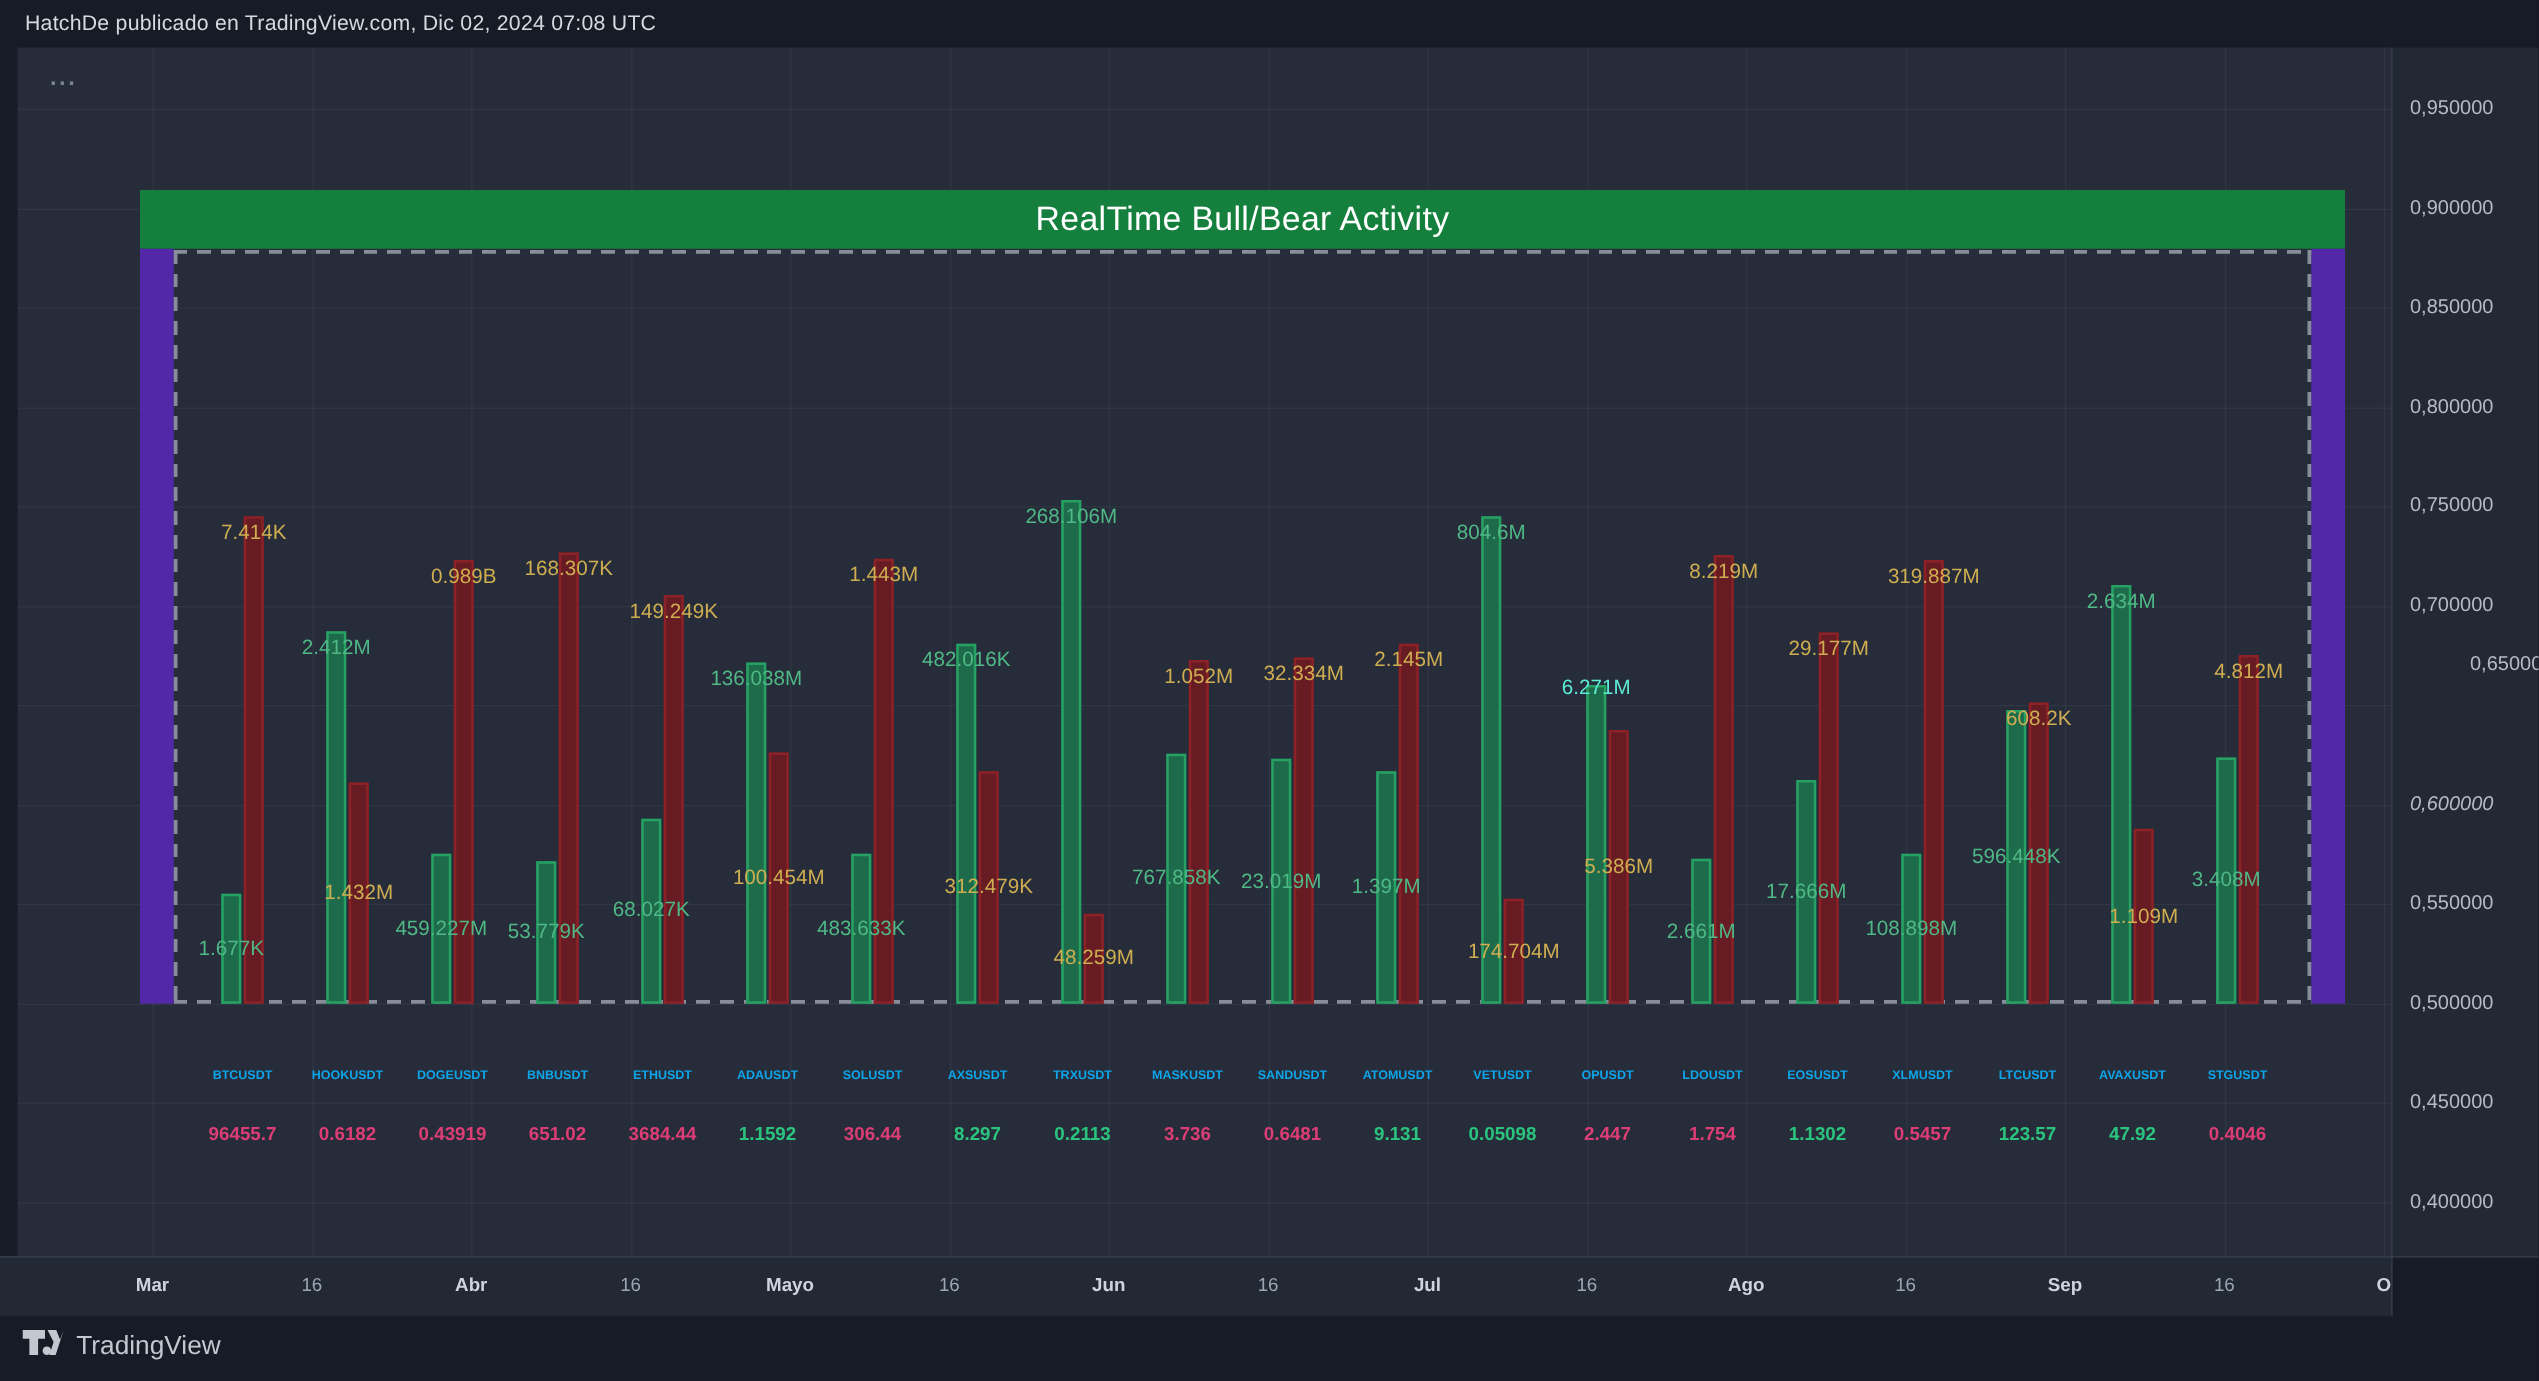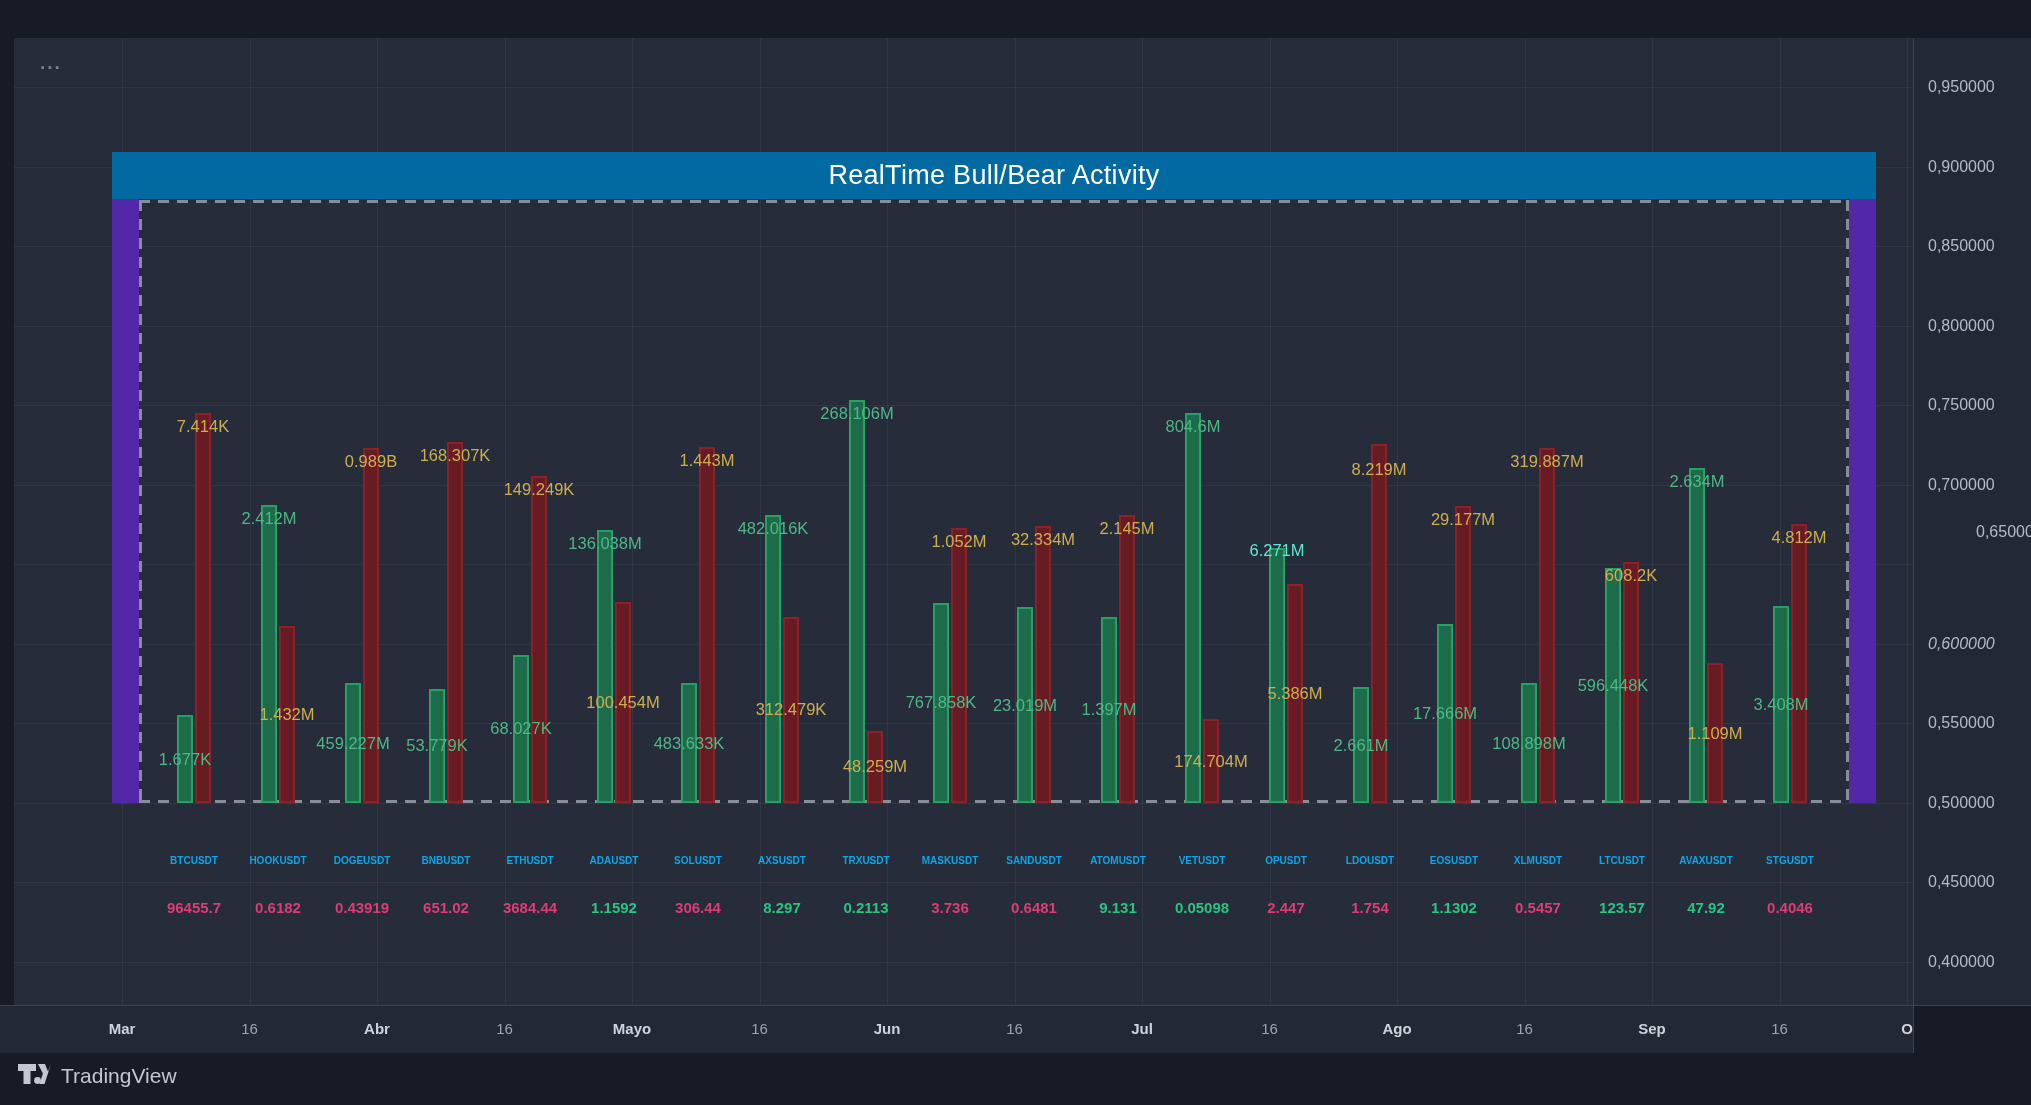--- a/index.html
+++ b/index.html
@@ -34,20 +34,21 @@
          transform:translateX(-50%);white-space:nowrap;}
   .xtick.major{color:#ced3dc;font-weight:bold;}
   #tv-logo{left:18px;top:1063px;display:flex;align-items:center;gap:10px;}
   #tv-logo-text{color:#c3c7d0;font-size:21px;font-weight:500;}
 </style>
 </head>
 <body>
 
 <div id="stage">
 
+  <div class="abs" id="publish-header">HatchDe publicado en TradingView.com, Dic 02, 2024 07:08 UTC</div>
 
   <div class="abs" id="plot-pane">
     <div id="gridlines">
         <div class="gridh" style="top: 49px;"></div>
         <div class="gridh" style="top: 128.5px;"></div>
         <div class="gridh" style="top: 208px;"></div>
         <div class="gridh" style="top: 287.5px;"></div>
         <div class="gridh" style="top: 367px;"></div>
         <div class="gridh" style="top: 446.5px;"></div>
         <div class="gridh" style="top: 526px;"></div>
@@ -66,21 +67,21 @@
         <div class="gridv" style="left: 1000.5px;"></div>
         <div class="gridv" style="left: 1128px;"></div>
         <div class="gridv" style="left: 1255.5px;"></div>
         <div class="gridv" style="left: 1383px;"></div>
         <div class="gridv" style="left: 1510.5px;"></div>
         <div class="gridv" style="left: 1638px;"></div>
         <div class="gridv" style="left: 1765.5px;"></div>
         <div class="gridv" style="left: 1893px;"></div>
       </div>
 
-    <div class="abs" id="banner" style="background: #0369a1;">
+    <div class="abs" id="banner" style="background: #15803d;">
       <span id="banner-title">RealTime Bull/Bear Activity</span>
     </div>
     <div class="abs purple-col" id="purple-col-left" style="left: 98px; background: rgb(82, 40, 168);"></div>
     <div class="abs purple-col" id="purple-col-right" style="left: 1835px; background: rgb(82, 40, 168);"></div>
 
     <div class="abs dash-h" style="left:125px;top:162px;width:1710px;"></div>
     <div class="abs dash-h" style="left:125px;top:762px;width:1710px;"></div>
     <div class="abs dash-v" style="left:125px;top:162px;height:603px;"></div>
     <div class="abs dash-v" style="left:1832px;top:162px;height:603px;"></div>
 
@@ -137,21 +138,21 @@
         <div class="bar bear" style="left: 1189px; top: 681.002px; height: 83.998px; background: rgb(102, 28, 34); border-color: rgb(140, 33, 39); z-index: 4;"></div>
         <div class="bar-label" style="left: 1179px; top: 377.927px; color: rgb(79, 184, 134);">804.6M</div>
         <div class="bar-label" style="left: 1197px; top: 712.501px; color: rgb(207, 174, 82);">174.704M</div>
         <div class="bar bull" style="left: 1255px; top: 510.077px; height: 254.923px; background: rgb(29, 107, 74); border-color: rgb(39, 161, 99); z-index: 4;"></div>
         <div class="bar bear" style="left: 1273px; top: 546.011px; height: 218.989px; background: rgb(102, 28, 34); border-color: rgb(140, 33, 39); z-index: 4;"></div>
         <div class="bar-label" style="left: 1263px; top: 502px; color: #5eead4;">6.271M</div>
         <div class="bar-label" style="left: 1281px; top: 645.005px; color: rgb(207, 174, 82);">5.386M</div>
         <div class="bar bull" style="left: 1339px; top: 649.043px; height: 115.957px; background: rgb(29, 107, 74); border-color: rgb(39, 161, 99); z-index: 4;"></div>
         <div class="bar bear" style="left: 1357px; top: 405.932px; height: 359.068px; background: rgb(102, 28, 34); border-color: rgb(140, 33, 39); z-index: 4;"></div>
         <div class="bar-label" style="left: 1347px; top: 696.521px; color: rgb(79, 184, 134);">2.661M</div>
-        <div class="bar-label" style="left: 1365px; top: 408.932px; color: rgb(207, 174, 82); margin-top: 12px;">8.219M</div>
+        <div class="bar-label" style="left: 1365px; top: 408.932px; color: rgb(207, 174, 82);">8.219M</div>
         <div class="bar bull" style="left: 1423px; top: 585.92px; height: 179.08px; background: rgb(29, 107, 74); border-color: rgb(39, 161, 99); z-index: 4;"></div>
         <div class="bar bear" style="left: 1441px; top: 467.942px; height: 297.058px; background: rgb(102, 28, 34); border-color: rgb(140, 33, 39); z-index: 4;"></div>
         <div class="bar-label" style="left: 1431px; top: 664.96px; color: rgb(79, 184, 134);">17.666M</div>
         <div class="bar-label" style="left: 1449px; top: 470.942px; color: rgb(207, 174, 82);">29.177M</div>
         <div class="bar bull" style="left: 1507px; top: 645.068px; height: 119.932px; background: rgb(29, 107, 74); border-color: rgb(39, 161, 99); z-index: 4;"></div>
         <div class="bar bear" style="left: 1525px; top: 409.907px; height: 355.093px; background: rgb(102, 28, 34); border-color: rgb(140, 33, 39); z-index: 4;"></div>
         <div class="bar-label" style="left: 1515px; top: 694.534px; color: rgb(79, 184, 134);">108.898M</div>
         <div class="bar-label" style="left: 1533px; top: 412.907px; color: rgb(207, 174, 82);">319.887M</div>
         <div class="bar bull" style="left: 1591px; top: 529.952px; height: 235.048px; background: rgb(29, 107, 74); border-color: rgb(39, 161, 99); z-index: 4;"></div>
         <div class="bar bear" style="left: 1609px; top: 524.069px; height: 240.931px; background: rgb(102, 28, 34); border-color: rgb(140, 33, 39); z-index: 4;"></div>

